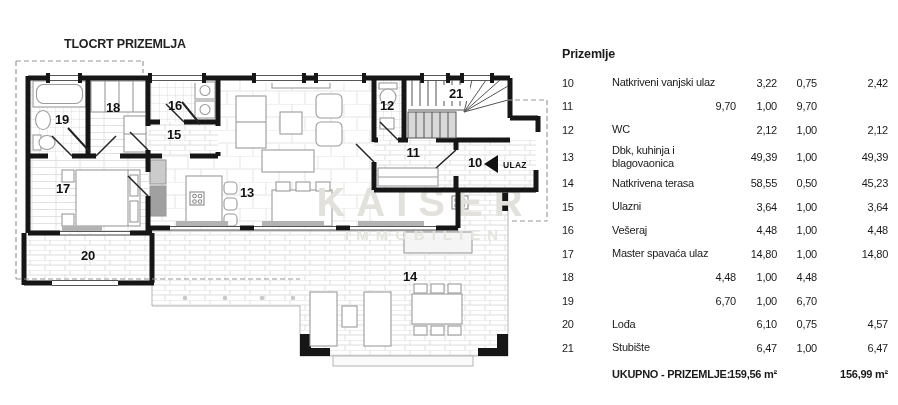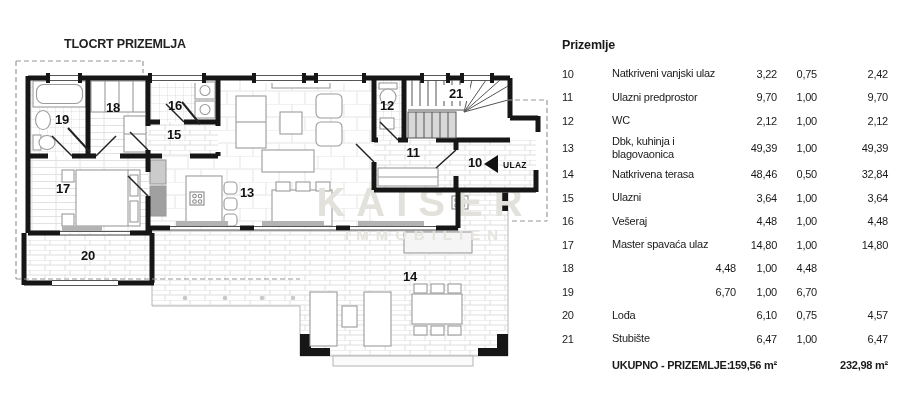--- a/index.html
+++ b/index.html
@@ -7,21 +7,21 @@
           font-family:"Liberation Sans",sans-serif;overflow:hidden;}
   .plan-wrap{position:absolute;left:0;top:0;width:560px;height:405px;}
   svg text{font-family:"Liberation Sans",sans-serif;}
   .room-num{font-size:13px;font-weight:bold;fill:#111;text-anchor:middle;letter-spacing:-0.3px;}
   .plan-title{font-size:12.5px;font-weight:bold;fill:#222;letter-spacing:-0.2px;}
   .ulaz-label{font-size:8.5px;font-weight:bold;fill:#111;letter-spacing:0.3px;}
   .wm1{font-size:40px;font-weight:bold;fill:#e3e1db;letter-spacing:11px;text-anchor:middle;}
   .wm2{font-size:15px;font-weight:bold;fill:#e6e4de;letter-spacing:7px;text-anchor:middle;}
   
   .panel{position:absolute;left:556px;top:38px;width:336px;color:#1a1a1a;}
-  .panel-title{font-size:12.5px;font-weight:bold;margin:0 0 10px 6px;letter-spacing:-0.2px;}
+  .panel-title{font-size:12.5px;font-weight:bold;margin:9px 0 10px 6px;letter-spacing:-0.2px;}
   .trow{display:grid;grid-template-columns:56px 124px 41px 40px 71px;
         align-items:center;min-height:23.5px;font-size:11px;letter-spacing:-0.25px;}
   .trow.tall{min-height:30px;}
   .c-num{padding-left:6px;}
   .c-name{white-space:pre-line;line-height:1.18;}
   .c-r{justify-self:end;white-space:nowrap;}
   .total{font-weight:bold;margin-top:3px;}
   .total .c-name{white-space:nowrap;}
 </style>
 </head>
@@ -300,21 +300,20 @@
 
     <div class="trow">
       <span class="c-num">10</span>
       <span class="c-name">Natkriveni vanjski ulaz</span>
       <span class="c-r">3,22</span>
       <span class="c-r">0,75</span>
       <span class="c-r">2,42</span>
     </div>
     <div class="trow">
       <span class="c-num">11</span>
-      <span class="c-name">Ulazni predprostor</span>
       <span class="c-r">9,70</span>
       <span class="c-r">1,00</span>
       <span class="c-r">9,70</span>
     </div>
     <div class="trow">
       <span class="c-num">12</span>
       <span class="c-name">WC</span>
       <span class="c-r">2,12</span>
       <span class="c-r">1,00</span>
       <span class="c-r">2,12</span>
@@ -323,23 +322,23 @@
       <span class="c-num">13</span>
       <span class="c-name">Dbk, kuhinja i
 blagovaonica</span>
       <span class="c-r">49,39</span>
       <span class="c-r">1,00</span>
       <span class="c-r">49,39</span>
     </div>
     <div class="trow">
       <span class="c-num">14</span>
       <span class="c-name">Natkrivena terasa</span>
-      <span class="c-r">48,46</span>
+      <span class="c-r">58,55</span>
       <span class="c-r">0,50</span>
-      <span class="c-r">32,84</span>
+      <span class="c-r">45,23</span>
     </div>
     <div class="trow">
       <span class="c-num">15</span>
       <span class="c-name">Ulazni</span>
       <span class="c-r">3,64</span>
       <span class="c-r">1,00</span>
       <span class="c-r">3,64</span>
     </div>
     <div class="trow">
       <span class="c-num">16</span>
@@ -380,17 +379,17 @@
       <span class="c-r">6,47</span>
       <span class="c-r">1,00</span>
       <span class="c-r">6,47</span>
     </div>
 
     <div class="trow total">
       <span class="c-num"></span>
       <span class="c-name">UKUPNO - PRIZEMLJE:</span>
       <span class="c-r">159,56 m²</span>
       <span class="c-r"></span>
-      <span class="c-r">232,98 m²</span>
+      <span class="c-r">156,99 m²</span>
     </div>
   </div>
 
 </div>
 
 </body></html>

